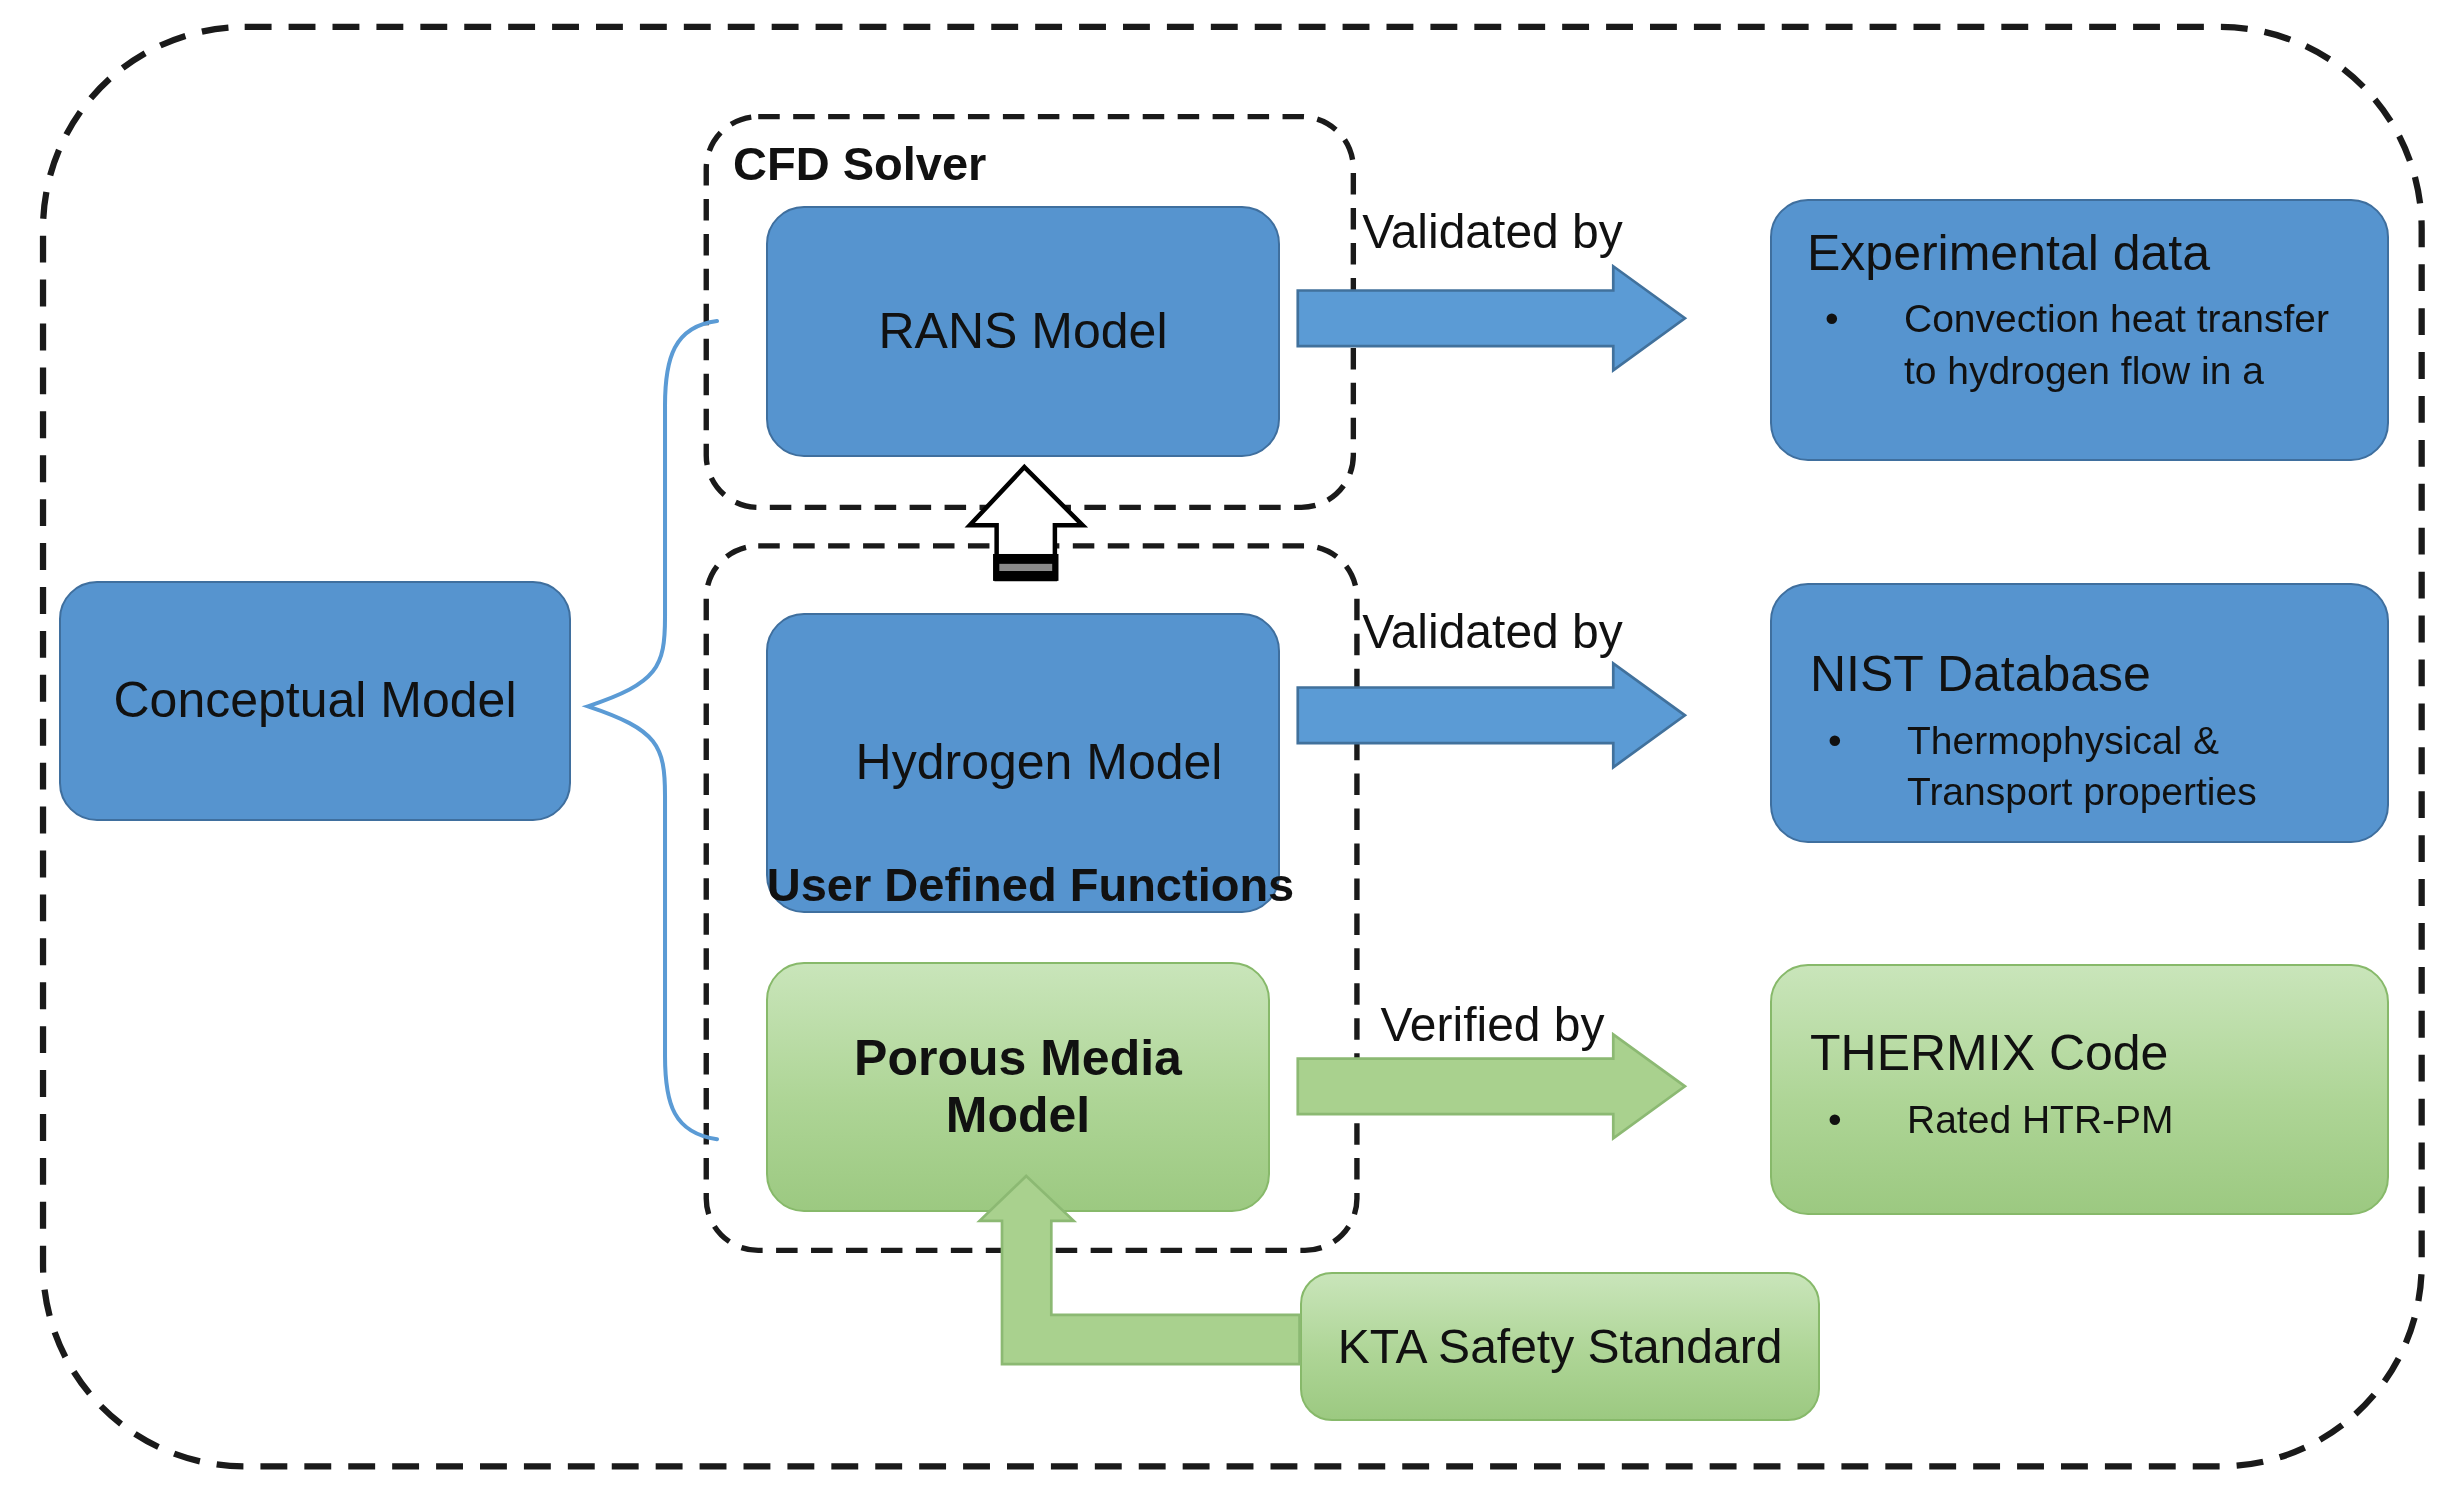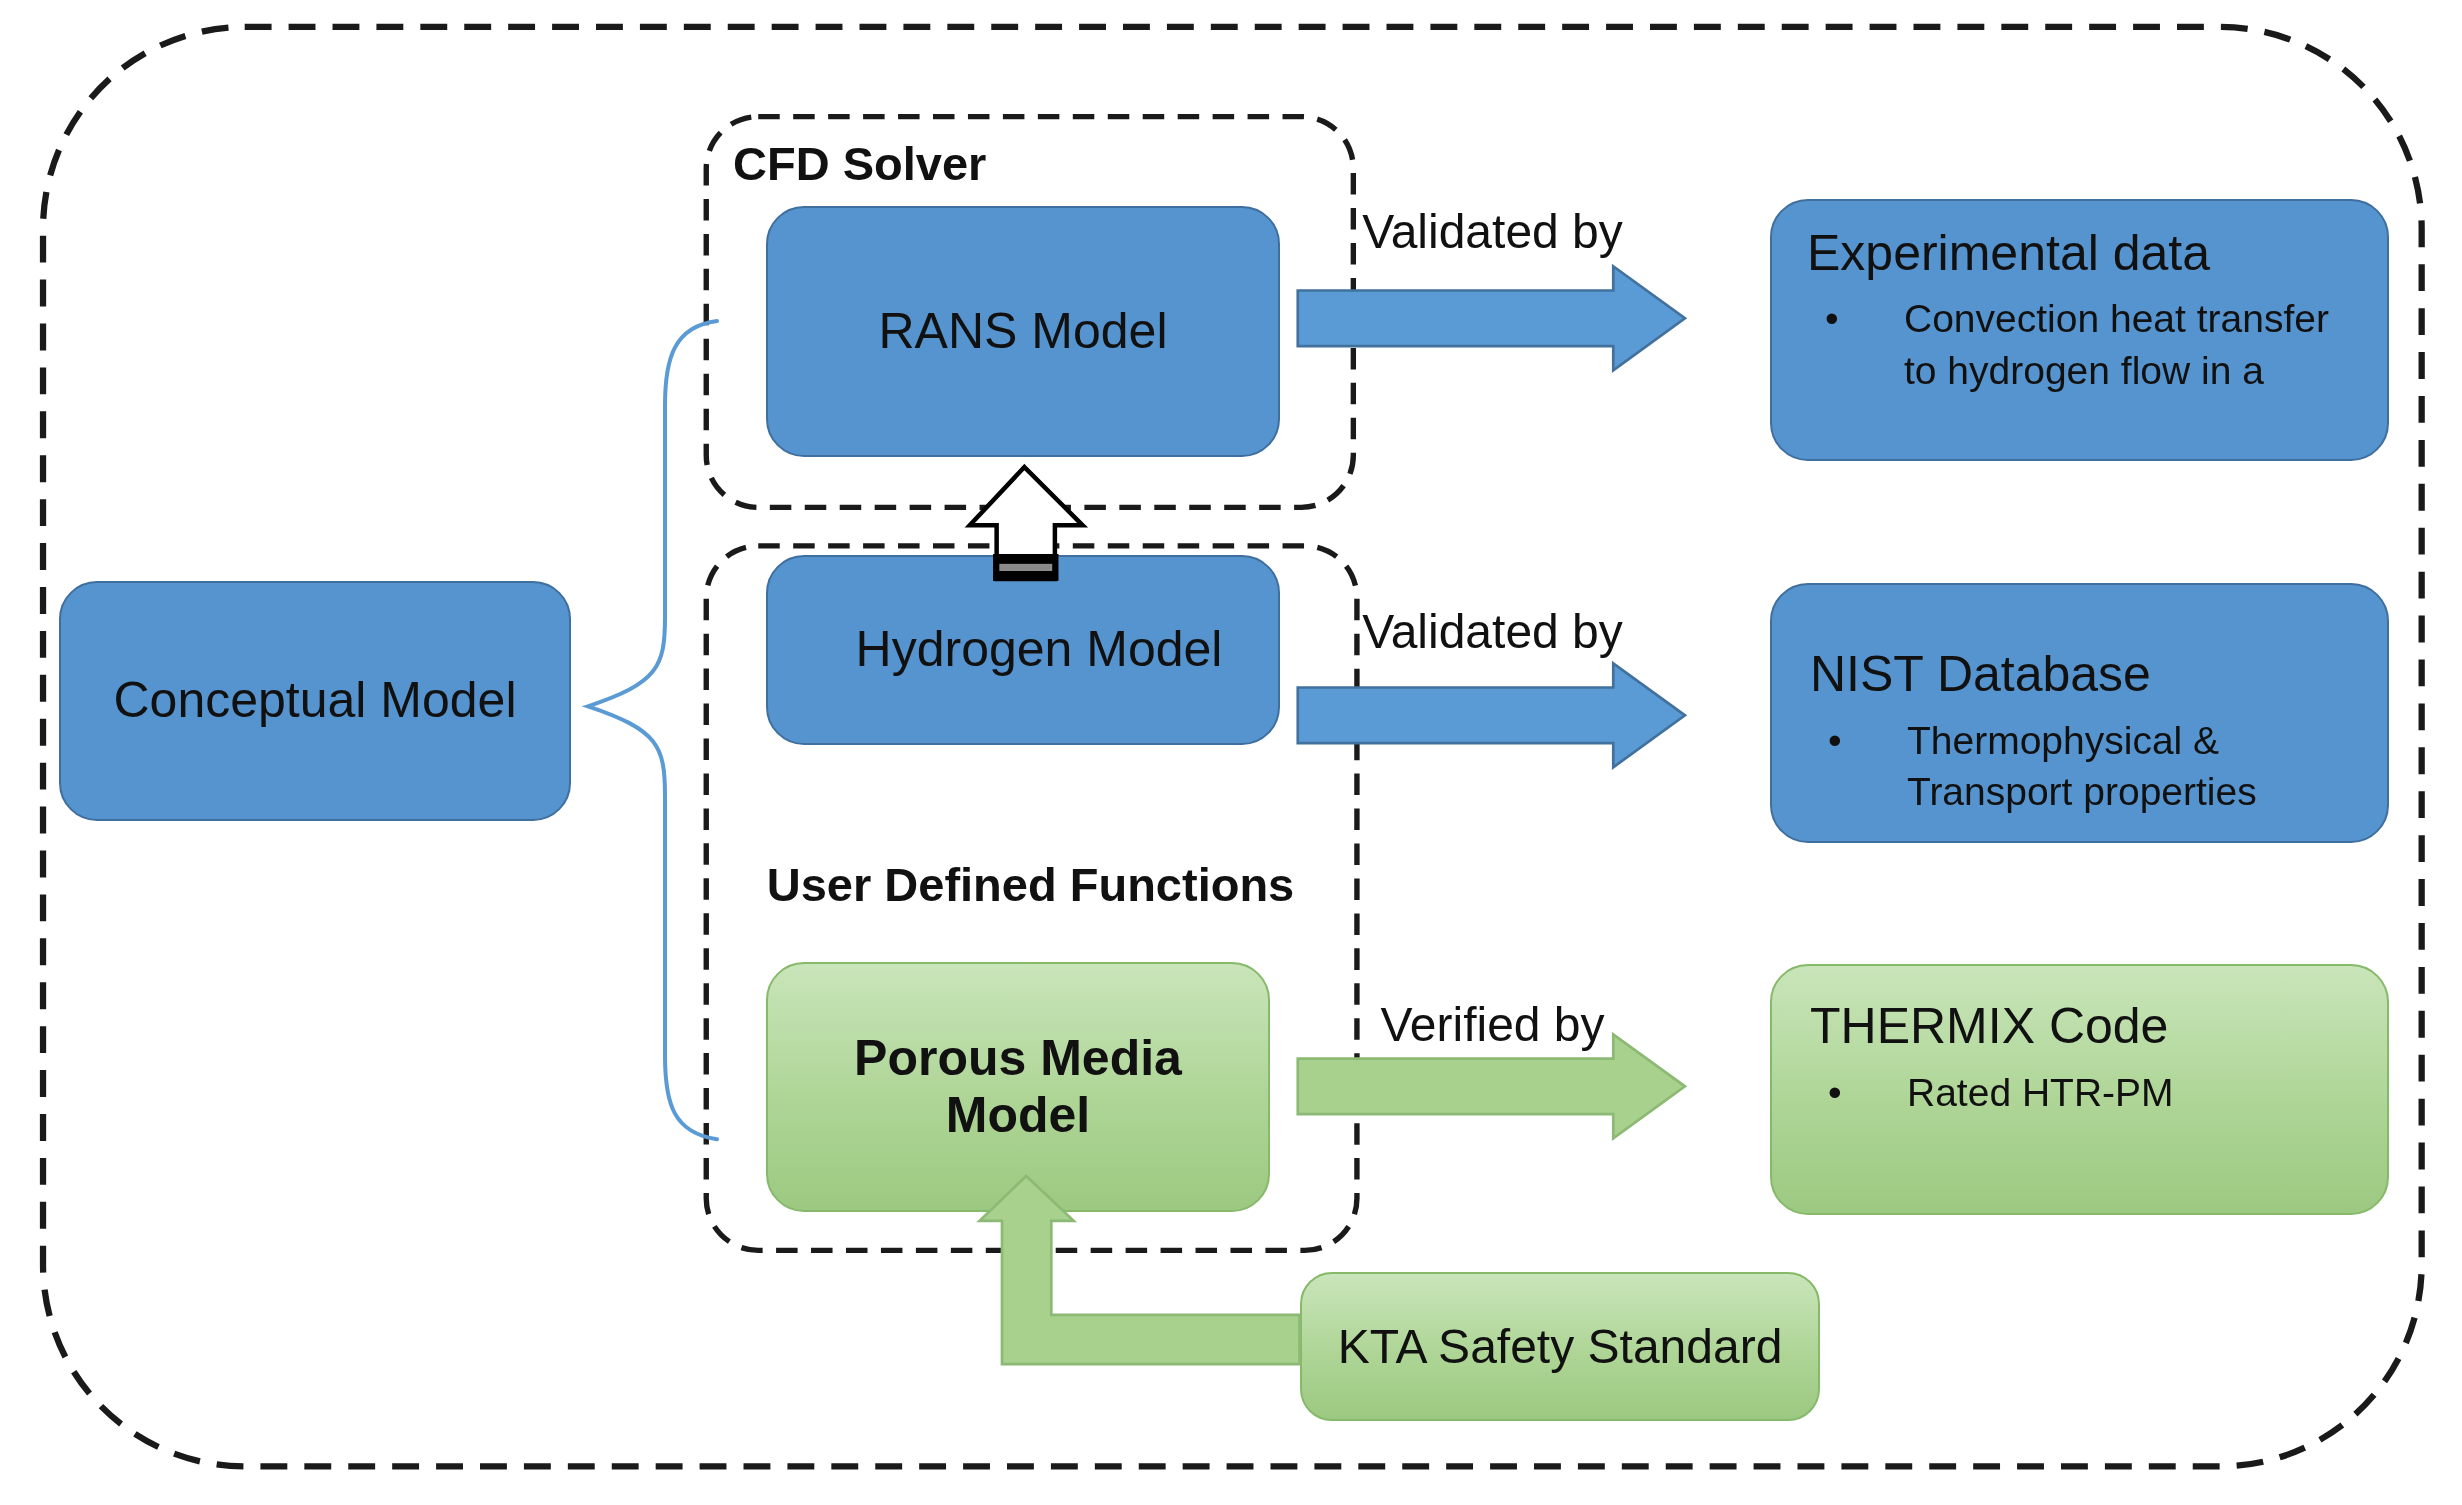--- a/index.html
+++ b/index.html
@@ -61,21 +61,21 @@
   <div class="node blue abs" style="left:59px;top:581px;width:512px;height:240px;">
     <span>Conceptual Model</span>
   </div>
 
   <div class="group-label abs" style="left:733px;top:136px;">CFD Solver</div>
 
   <div class="node blue abs" style="left:766px;top:206px;width:514px;height:251px;">
     <span>RANS Model</span>
   </div>
 
-  <div class="node blue abs" style="left:766px;top:555px;width:514px;height:190px;padding-left:32px;">
+  <div class="node blue abs" style="left:766px;top:613px;width:514px;height:300px;padding-left:32px;">
     <span>Hydrogen Model</span>
   </div>
 
   <div class="group-label abs" style="left:704px;top:857px;width:653px;text-align:center;">User Defined Functions</div>
 
   <div class="node green abs" style="left:766px;top:962px;width:504px;height:250px;">
     <span style="display:inline-block;width:359px;font-weight:bold;">Porous Media Model</span>
   </div>
 
   <div class="relation-label abs" style="left:1300px;top:204px;width:385px;">Validated by</div>
@@ -97,21 +97,21 @@
     <div class="title">NIST Database</div>
     <div class="bullet">
       <div class="dot">•</div>
       <div class="blines">
         <div>Thermophysical &amp;</div>
         <div>Transport properties</div>
       </div>
     </div>
   </div>
 
-  <div class="rbox green abs" style="left:1770px;top:964px;width:619px;height:251px;padding-top:30px;">
+  <div class="rbox green abs" style="left:1770px;top:964px;width:619px;height:251px;padding-top:57px;">
     <div class="title">THERMIX Code</div>
     <div class="bullet">
       <div class="dot">•</div>
       <div class="blines">
         <div>Rated HTR-PM</div>
       </div>
     </div>
   </div>
 
   <div class="node green abs" style="left:1300px;top:1272px;width:520px;height:149px;border-radius:32px;font-size:48px;">

